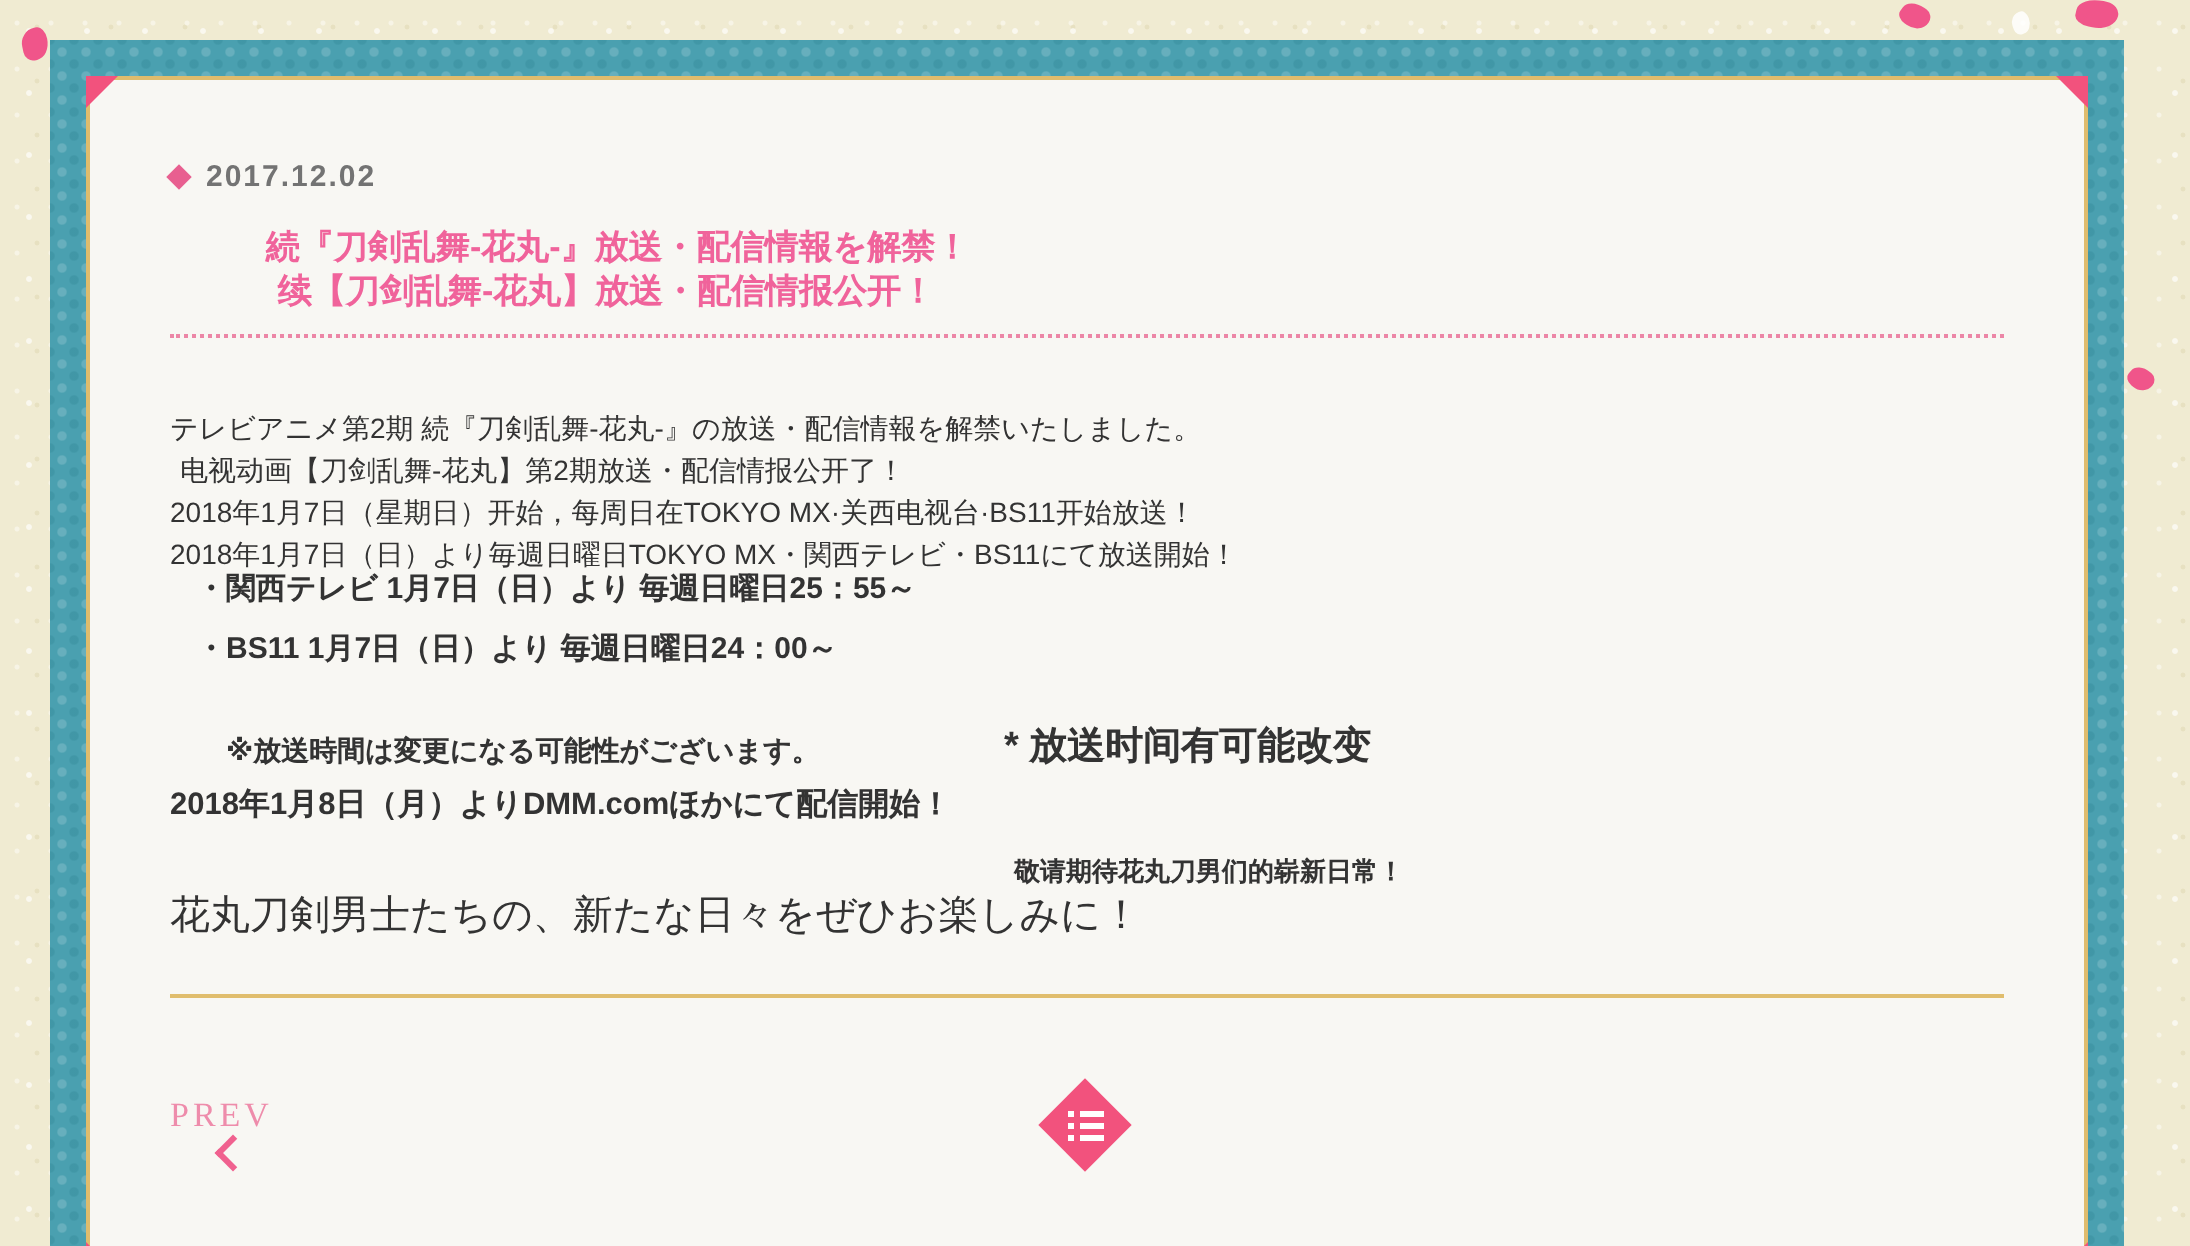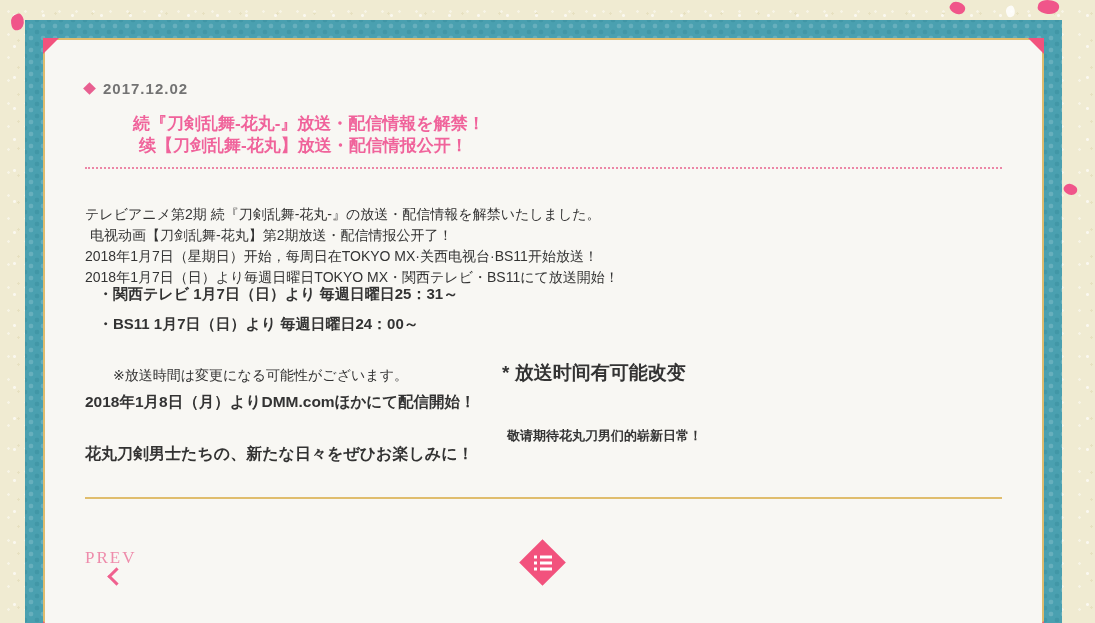--- a/index.html
+++ b/index.html
@@ -78,30 +78,30 @@
     border-top:2px dotted #ec86a6;
   }
 
   
   .intro { left:40px; top:164px; font-size:14px; font-weight:normal; line-height:21px; white-space:nowrap; }
   .indent-sm { padding-left:5px; }
 
   
   .ja-stations { left:53px; top:245px; font-size:15px; font-weight:bold; white-space:nowrap; }
   .ja-stations div { margin-bottom:11px; }
-  .ja-note  { left:68px; top:327px; font-size:14px; font-weight:normal; white-space:nowrap; }
+  .ja-note  { left:68px; top:327px; font-size:14px; font-weight:bold; white-space:nowrap; }
   .ja-stream{ left:40px; top:352px; font-size:15.5px; font-weight:bold; white-space:nowrap; }
 
   
   .zh-stations { left:457px; top:250px; font-size:13px; font-weight:bold; line-height:18.5px; white-space:nowrap; }
   .zh-note  { left:457px; top:320px; font-size:19px; font-weight:bold; white-space:nowrap; }
   .zh-stream{ left:457px; top:355px; font-size:13px; font-weight:bold; white-space:nowrap; }
   .zh-closing{ left:462px; top:387px; font-size:13px; font-weight:bold; white-space:nowrap; }
 
-  .ja-closing{ left:40px; top:404px; font-size:16px; font-weight:bold; white-space:nowrap; }
+  .ja-closing{ left:40px; top:404px; font-size:20px; font-weight:normal; white-space:nowrap; }
 
   .gold-sep { left:40px; top:457px; width:917px; height:0; border-top:2px solid #e0bd6d; }
 
   
   .prev-link {
     left:40px; top:508px; display:flex; align-items:center;
     text-decoration:none; cursor:pointer;flex-direction:column;
   }
   .prev-text {
     font-family:"Liberation Serif","DejaVu Serif",serif;
@@ -153,21 +153,21 @@
     <div class="abs dotted-sep"></div>
 
     <div class="abs intro">
       <div>テレビアニメ第2期 続『刀剣乱舞-花丸-』の放送・配信情報を解禁いたしました。</div>
       <div class="indent-sm">电视动画【刀剑乱舞-花丸】第2期放送・配信情报公开了！</div>
       <div>2018年1月7日（星期日）开始，每周日在TOKYO MX·关西电视台·BS11开始放送！</div>
       <div>2018年1月7日（日）より毎週日曜日TOKYO MX・関西テレビ・BS11にて放送開始！</div>
     </div>
 
     <div class="abs ja-stations">
-      <div>・関西テレビ 1月7日（日）より 毎週日曜日25：31～</div>
+      <div>・関西テレビ 1月7日（日）より 毎週日曜日25：55～</div>
       <div>・BS11 1月7日（日）より 毎週日曜日24：00～</div>
     </div>
     <div class="abs ja-note">※放送時間は変更になる可能性がございます。</div>
     <div class="abs ja-stream">2018年1月8日（月）よりDMM.comほかにて配信開始！</div>
 
     <div class="abs zh-note">* 放送时间有可能改变</div>
     <div class="abs zh-closing">敬请期待花丸刀男们的崭新日常！</div>
 
     <div class="abs ja-closing">花丸刀剣男士たちの、新たな日々をぜひお楽しみに！</div>
 

